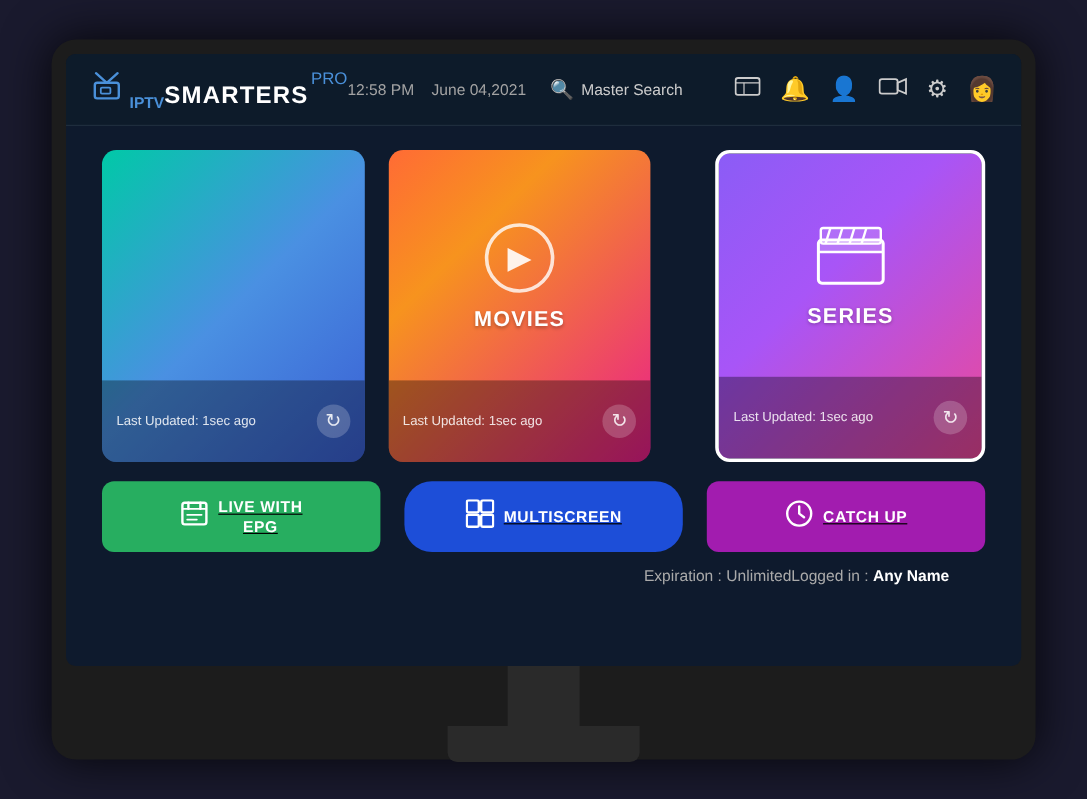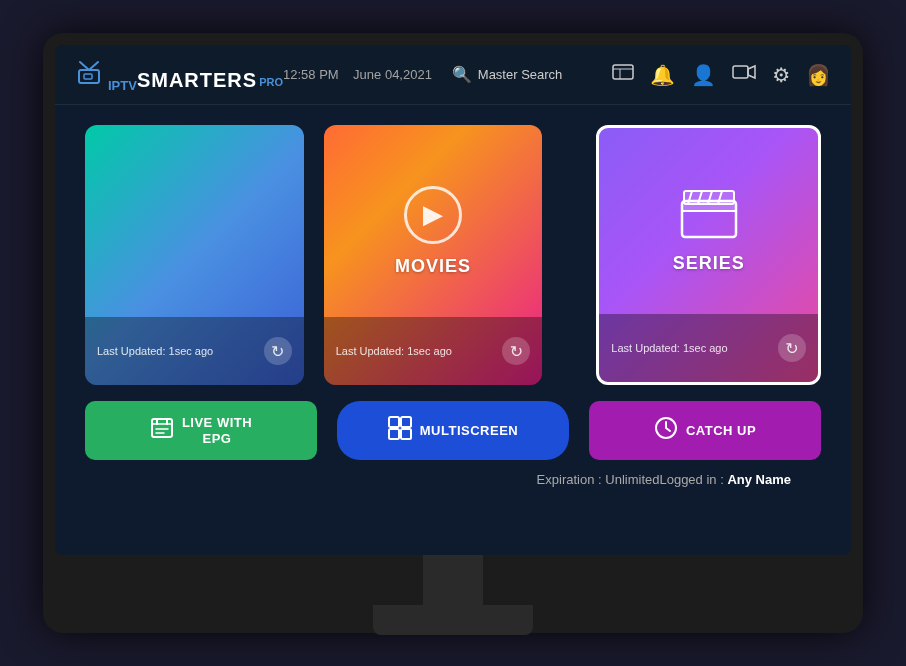--- a/index.html
+++ b/index.html
@@ -79,25 +79,25 @@
 
     .logo-smarters {
       color: #ffffff;
       font-size: 20px;
       font-weight: 900;
       letter-spacing: 1px;
     }
 
     .logo-pro {
       color: #4a90d9;
-      font-size: 11px;
-      font-weight: bold;
+      font-size: 14px;
+      font-weight: normal;
       margin-left: 2px;
       align-self: flex-end;
-      margin-bottom: 4px;
+      margin-bottom: 19px;
     }
 
     .datetime {
       color: #a3a3a3;
       font-size: 13px;
       margin-right: 20px;
       white-space: nowrap;
     }
 
     .search-area {
@@ -208,20 +208,21 @@
       display: flex;
       align-items: center;
       justify-content: center;
       cursor: pointer;
     }
 
     
     .bottom-row {
       display: flex;
       gap: 20px;
+      text-decoration: underline;
     }
 
     .bottom-card {
       flex: 1;
       border-radius: 10px;
       padding: 14px 12px;
       display: flex;
       align-items: center;
       justify-content: center;
       gap: 8px;

